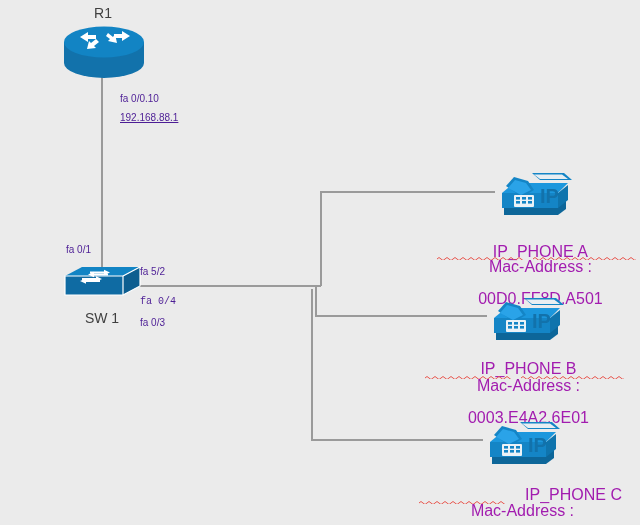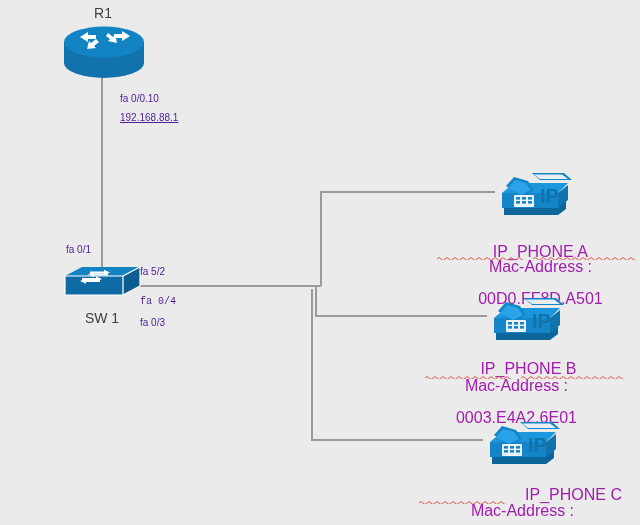--- a/index.html
+++ b/index.html
@@ -164,21 +164,21 @@
       <rect x="28" y="38" width="4" height="2.6"></rect>
         <rect x="34" y="38" width="4" height="2.6"></rect>
         <rect x="40" y="38" width="4" height="2.6"></rect>
     </g>
     <text x="52" y="40" font-family="Liberation Sans, sans-serif" font-size="20" font-weight="bold" fill="#1272ab">IP</text>
   </svg>
 </div>
 <div class="phone-cap" style="left:420px; top:345px; width:208px;">
   <span>IP_PHONE B</span>
 </div>
-<div class="phone-cap" style="left:408px; top:362px; width:208px;">
+<div class="phone-cap" style="left:420px; top:362px; width:208px;">
   <span>Mac-Address :</span>
   <span style="display:inline-block;width:9px"></span>
   <span>0003.E4A2.6E01</span>
 </div>
 <svg class="sq" style="left:425px; top:375px; width:86px;" viewBox="0 0 86 4" preserveAspectRatio="none" xmlns="http://www.w3.org/2000/svg">
   <path d="M0,3 q2,-3 4,0 t4,0 t4,0 t4,0 t4,0 t4,0 t4,0 t4,0 t4,0 t4,0 t4,0 t4,0 t4,0 t4,0 t4,0 t4,0 t4,0 t4,0 t4,0 t4,0 t4,0 t4,0" fill="none" stroke="#e8554d" stroke-width="1"></path>
 </svg>
 <svg class="sq" style="left:521px; top:375px; width:103px;" viewBox="0 0 103 4" preserveAspectRatio="none" xmlns="http://www.w3.org/2000/svg">
   <path d="M0,3 q2,-3 4,0 t4,0 t4,0 t4,0 t4,0 t4,0 t4,0 t4,0 t4,0 t4,0 t4,0 t4,0 t4,0 t4,0 t4,0 t4,0 t4,0 t4,0 t4,0 t4,0 t4,0 t4,0 t4,0 t4,0 t4,0 t4,0" fill="none" stroke="#e8554d" stroke-width="1"></path>
 </svg>

